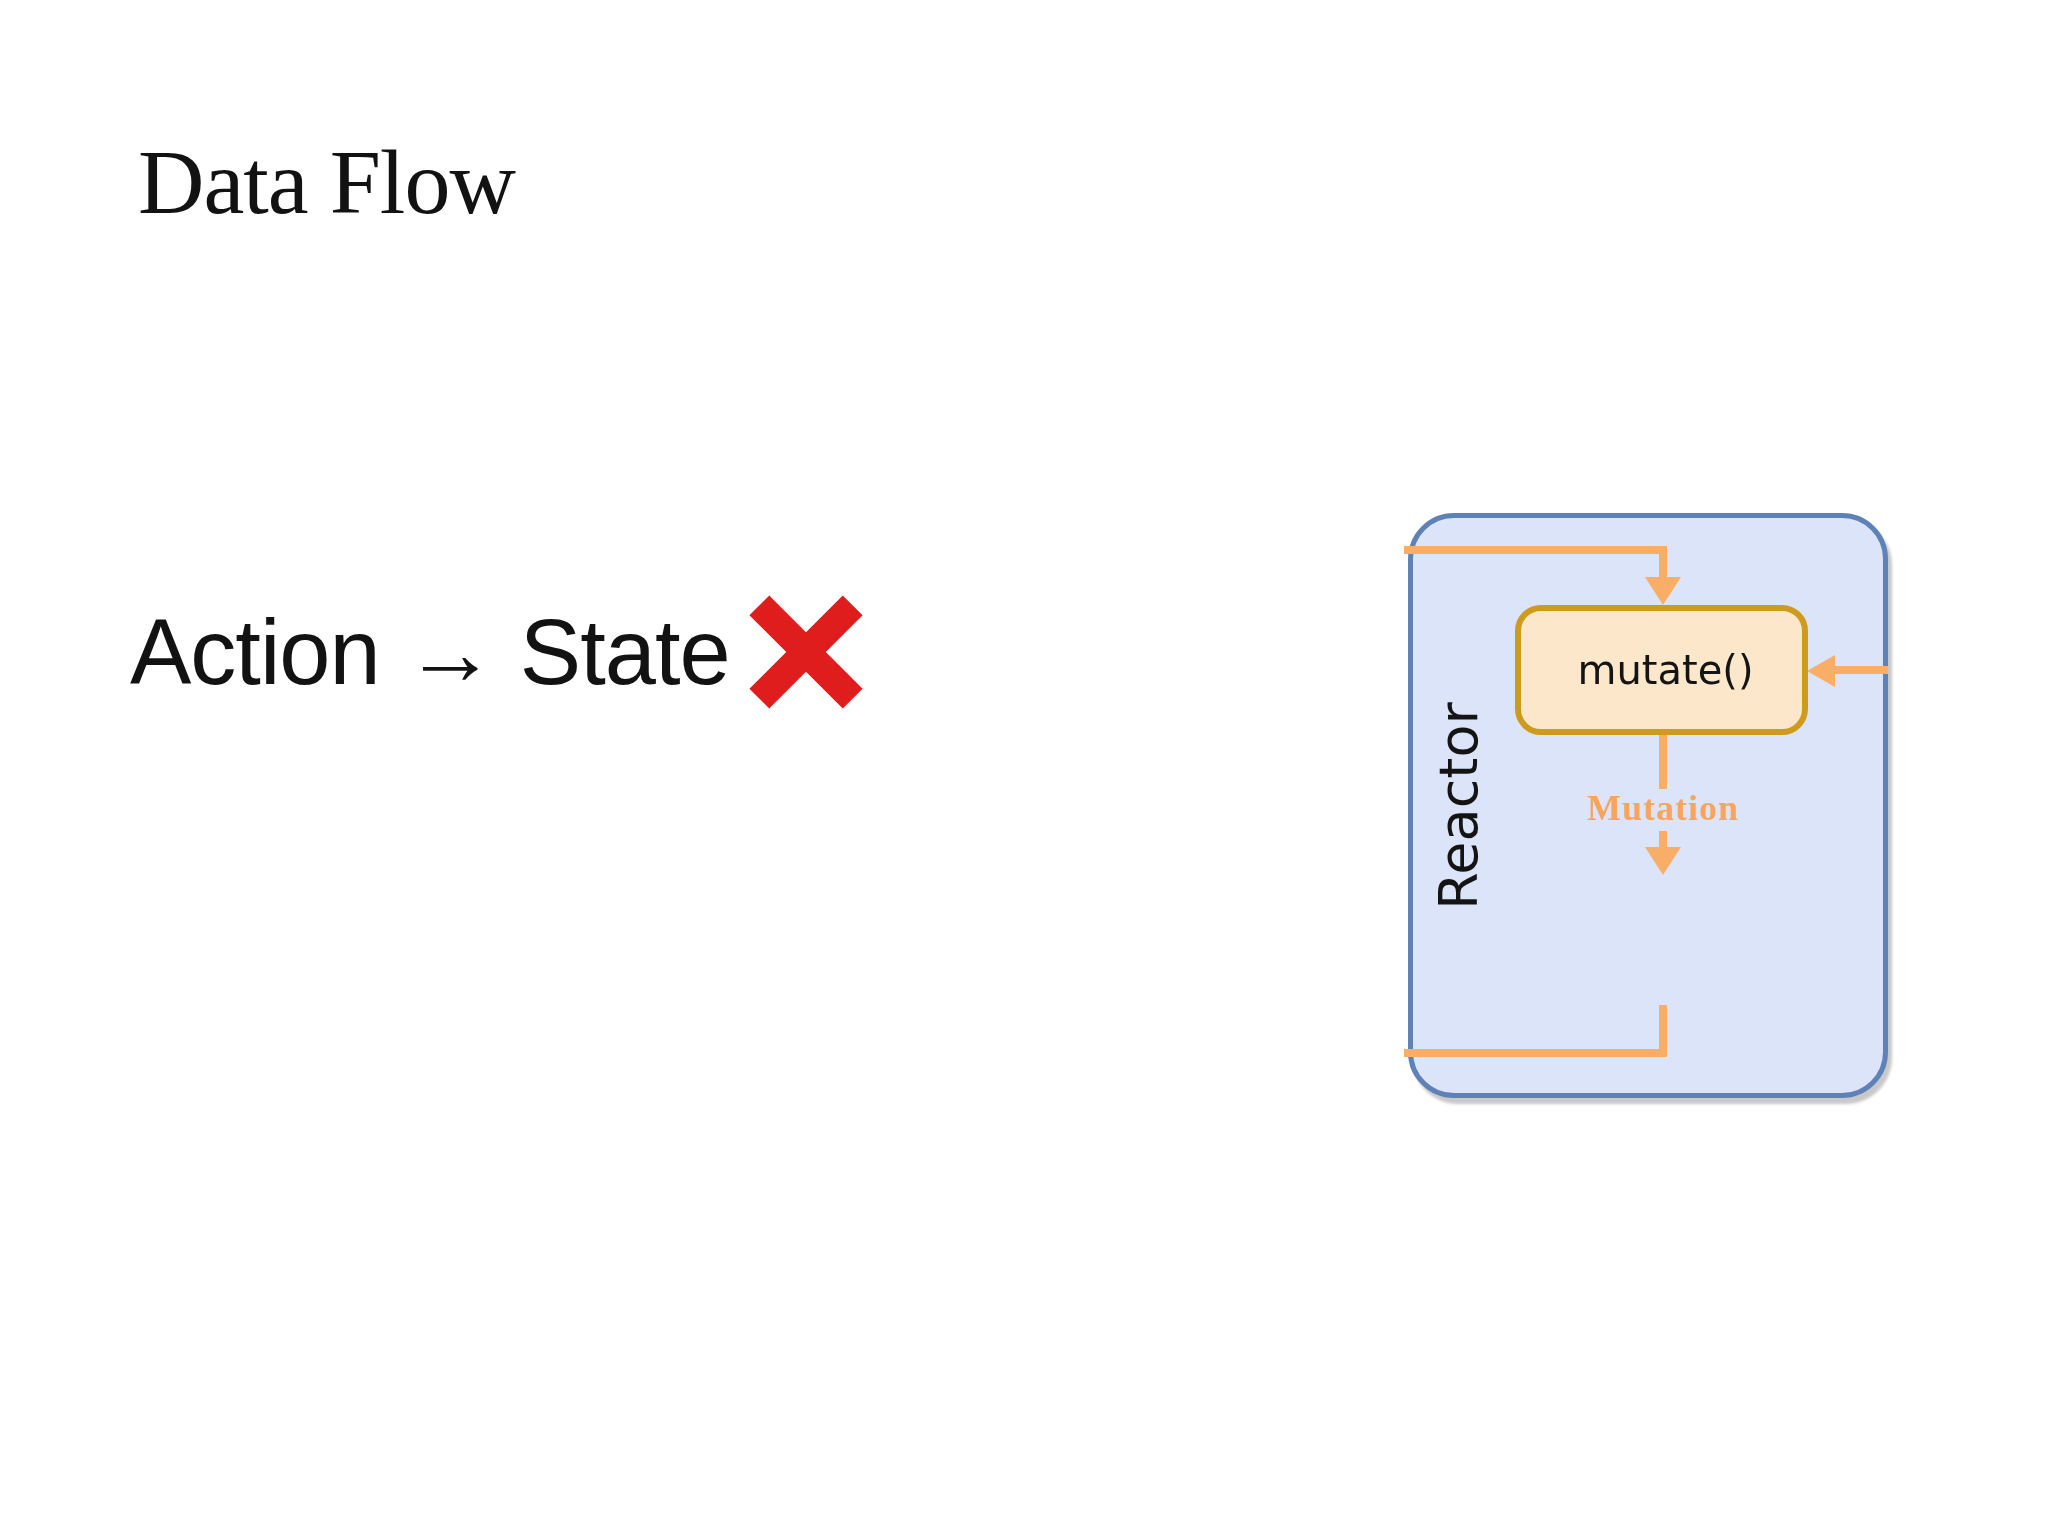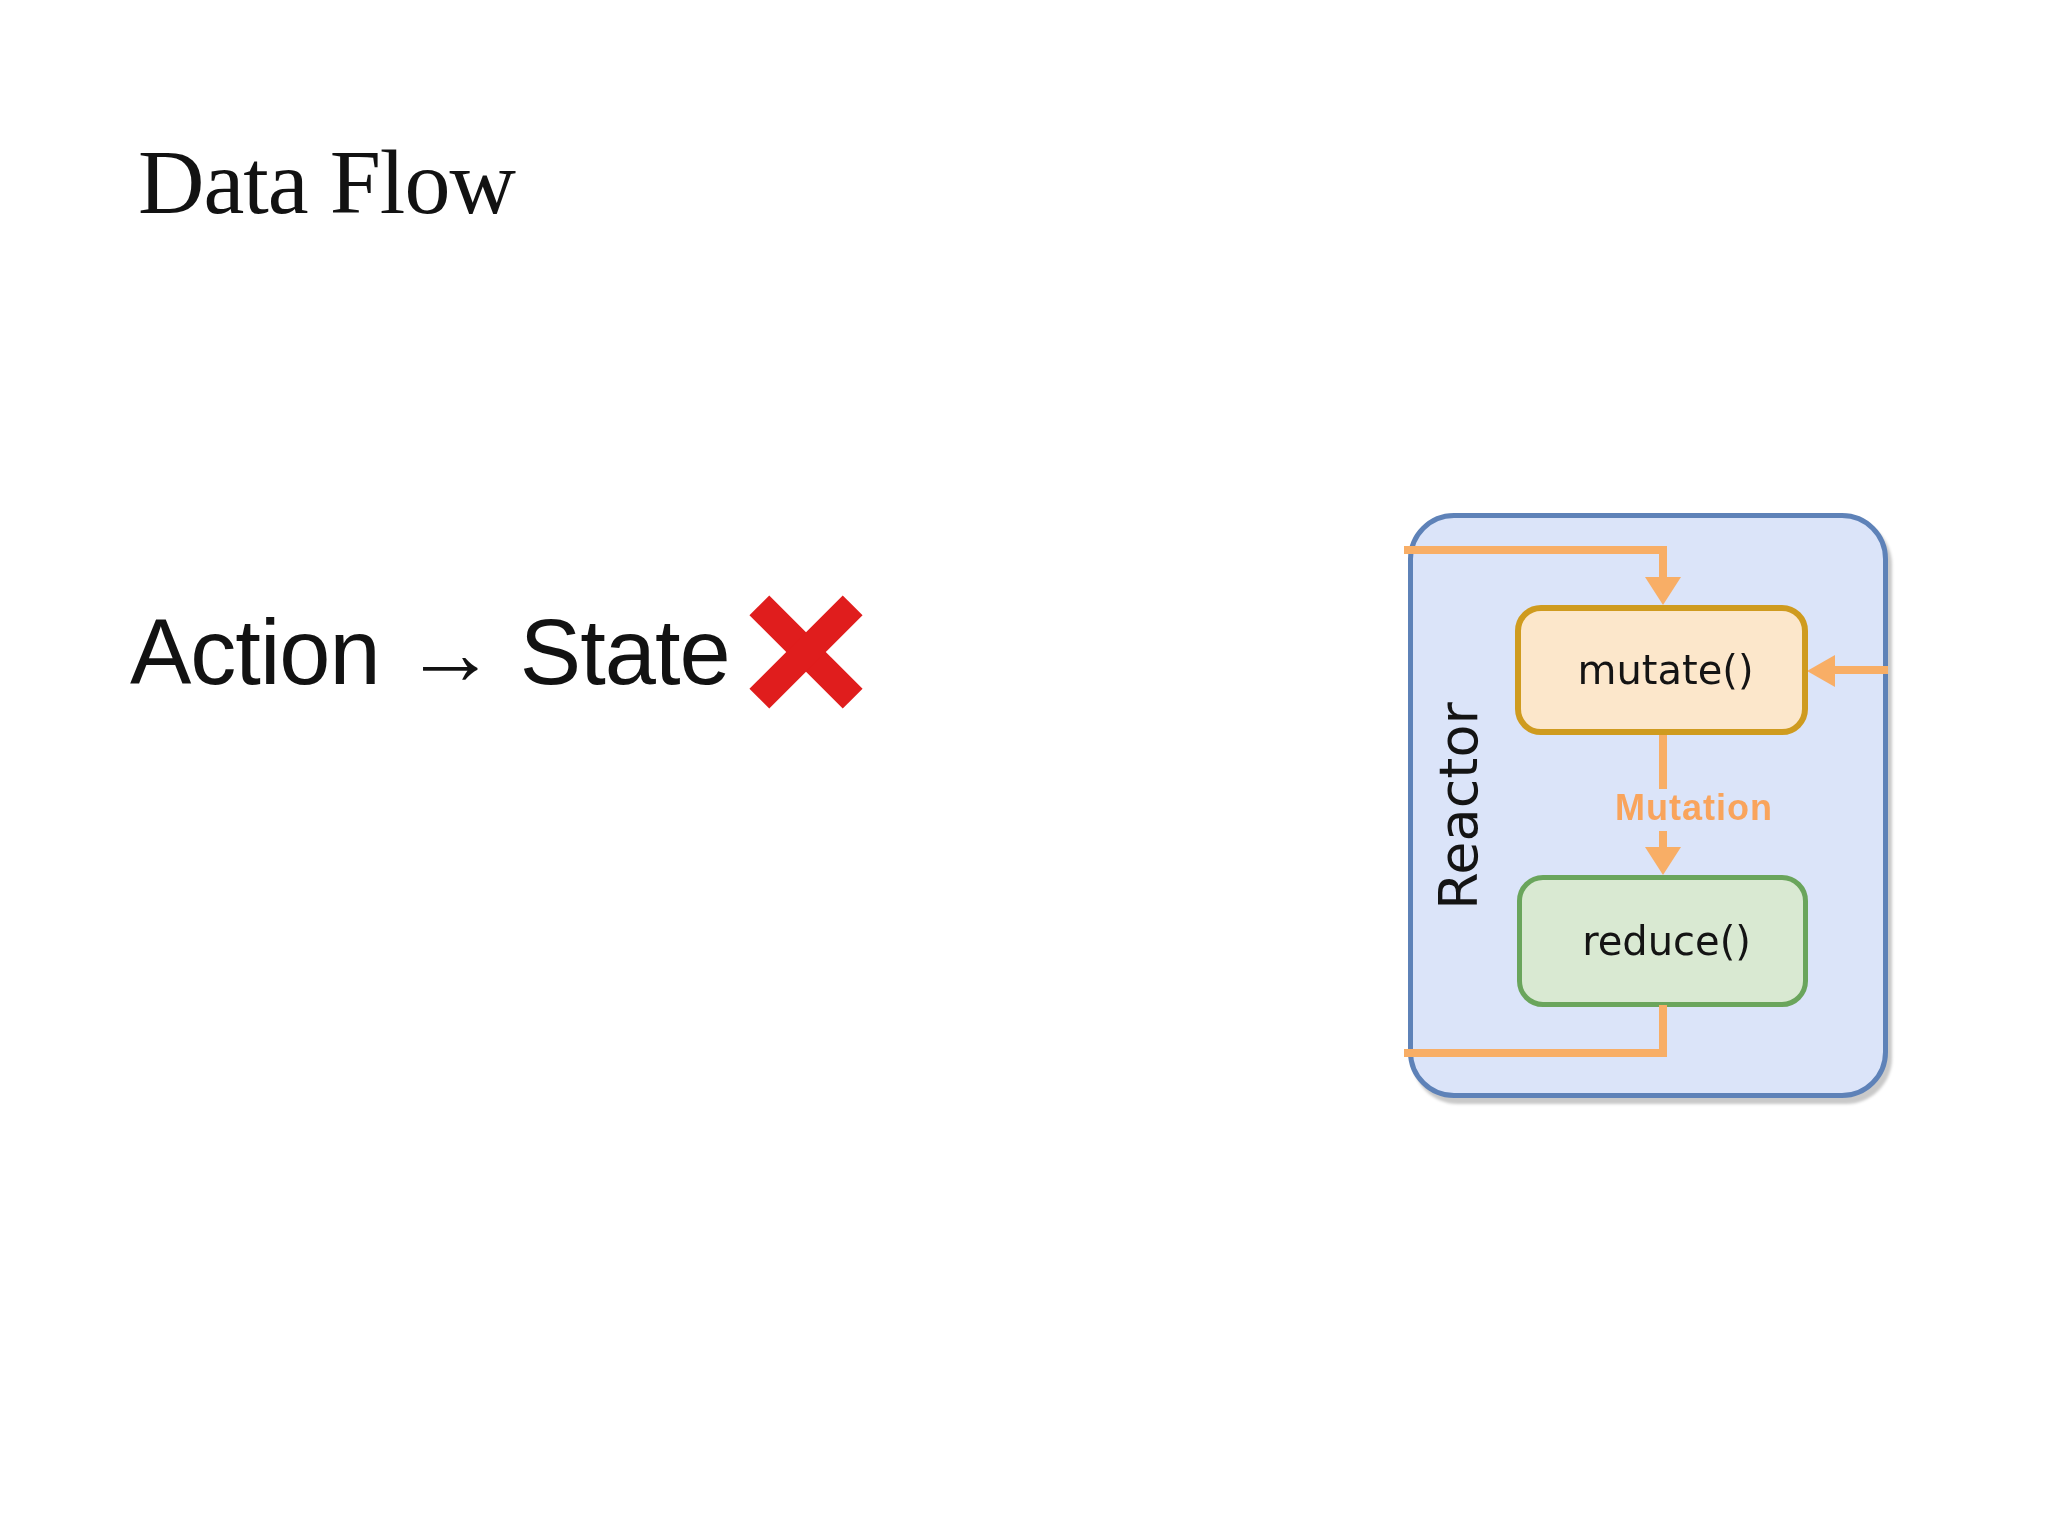--- a/index.html
+++ b/index.html
@@ -65,22 +65,22 @@
     position:absolute;width:0;height:0;
     border-left:18px solid transparent;border-right:18px solid transparent;
     border-top:28px solid #f8ae66;
   }
   .head-left{
     position:absolute;width:0;height:0;
     border-top:16px solid transparent;border-bottom:16px solid transparent;
     border-right:28px solid #f8ae66;
   }
   .edge-label{
-    position:absolute;left:145px;top:274px;width:220px;text-align:right;
-    font-family:Liberation Sans, sans-serif;font-weight:bold;font-size:36px;
+    position:absolute;left:145px;top:274px;width:220px;text-align:center;
+    font-family:Liberation Serif, serif;font-weight:bold;font-size:36px;
     color:#f9a45c;letter-spacing:1px;
   }
 </style>
 </head>
 <body>
 
 <div>
 
   <h1 class="slide-title" style="margin:8px;font-family:Liberation Serif, serif;">Data Flow</h1>
 
@@ -110,23 +110,20 @@
       <span>mutate()</span>
     </div>
 
     <div>
       <div class="seg" style="left:251px;top:222px;width:8px;height:54px;"></div>
       <div class="edge-label">Mutation</div>
       <div class="seg" style="left:251px;top:318px;width:8px;height:18px;"></div>
       <div class="head-down" style="left:237px;top:334px;"></div>
     </div>
 
-    <div class="node node-reduce">
-      <span>reduce()</span>
-    </div>
 
     <div>
       <div class="seg" style="left:251px;top:492px;width:8px;height:52px;"></div>
       <div class="seg" style="left:-4px;top:536px;width:263px;height:8px;"></div>
     </div>
 
   </div>
 </div>
 
 </body></html>

